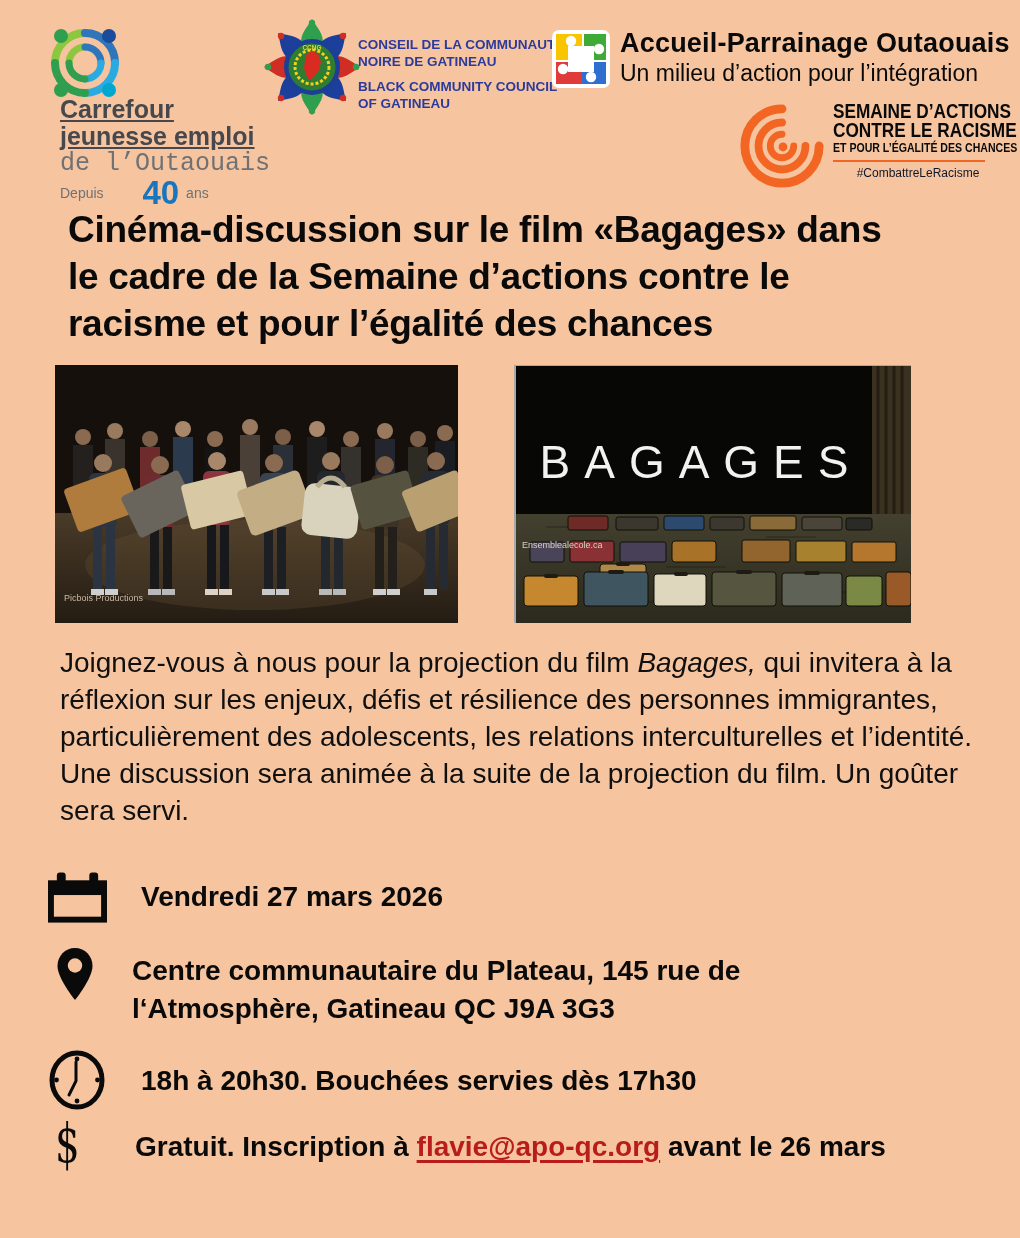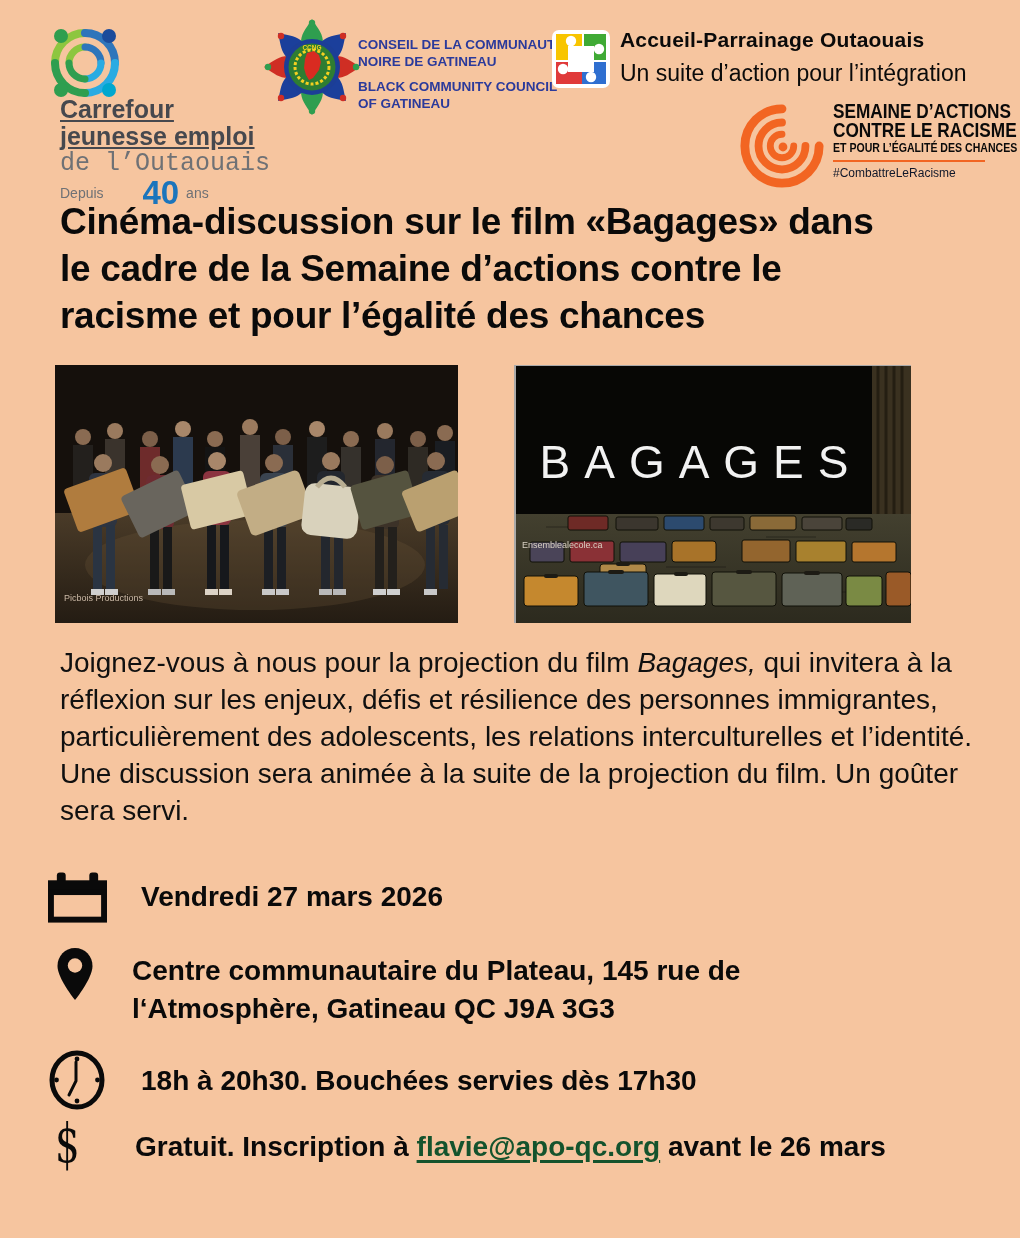--- a/index.html
+++ b/index.html
@@ -16,24 +16,24 @@
   
   .cje-text{left:60px;top:96px;line-height:27px;}
   .cje-bold{font-size:25px;font-weight:bold;color:#46484e;text-decoration:underline;}
   .cje-light{font-size:25px;color:#6f7175;font-family:Liberation Mono, monospace;}
   .cje-tagline{font-size:14px;color:#6f7175;margin-top:2px;}
   .cje-tagline .num{font-size:33px;font-weight:bold;color:#1b75bc;vertical-align:-6px;padding:0 3px;margin-left:32px;}
 
   .ccng-text{left:358px;top:36px;color:#2b3a9b;font-weight:bold;font-size:13.5px;line-height:17px;}
   .ccng-gap{height:8px;}
 
-  .apo-title{left:620px;top:28px;font-size:21px;font-weight:bold;letter-spacing:.2px;}
+  .apo-title{left:620px;top:28px;font-size:27px;font-weight:bold;letter-spacing:.2px;}
   .apo-sub{left:620px;top:60px;font-size:23px;}
 
-  .sacr-text{left:833px;top:101px;width:170px;}
+  .sacr-text{left:833px;top:101px;width:170px;text-align:center;}
   .sacr-l1{font-size:21px;font-weight:800;line-height:19px;transform:scaleX(.82);transform-origin:left top;white-space:nowrap;}
   .sacr-l3{font-size:12px;font-weight:bold;margin-top:2px;transform:scaleX(.88);transform-origin:left top;white-space:nowrap;}
   .sacr-rule{height:2px;background:#f26522;width:152px;margin:5px 0 4px 0;}
   .sacr-tag{font-size:12px;color:#0f172a;}
 
   
   .main-title{left:60px;top:198px;width:920px;font-size:37px;font-weight:bold;line-height:47px;letter-spacing:-.3px;}
 
   
   .photo{display:block;}
@@ -43,21 +43,21 @@
   
   .desc{left:60px;top:644px;width:918px;font-size:28px;line-height:37px;color:#101010;}
   .desc .it{font-style:italic;}
 
   
   .detail-text{font-size:28px;font-weight:bold;line-height:38px;}
   .row-date-text{left:141px;top:878px;}
   .row-loc-text{left:132px;top:952px;width:700px;}
   .row-time-text{left:141px;top:1062px;}
   .row-cost-text{left:135px;top:1128px;}
-  .email-link{text-decoration:underline;text-underline-offset:4px;text-decoration-thickness:2.5px;color:#14532d;}
+  .email-link{text-decoration:underline;text-underline-offset:4px;text-decoration-thickness:2.5px;color:#b91c1c;}
   .dollar-glyph{left:55px;top:1112px;font-family:"DejaVu Serif", serif;font-size:54px;font-weight:400;transform:scaleX(.72);transform-origin:left top;}
 </style>
 </head>
 <body>
 
 <svg class="abs" style="left:45px;top:23px" width="80" height="80" viewBox="0 0 80 80">
   <g fill="none" stroke-linecap="round">
 
     <path d="M10,40 A30,30 0 0 1 40,10" stroke="#8dc63f" stroke-width="8"></path>
     <path d="M24,40 A16,16 0 0 1 40,24" stroke="#8dc63f" stroke-width="7"></path>
@@ -133,40 +133,40 @@
   <path d="M33,5 h22 v26 h-12 v-14 h-10 Z" fill="#3faa35"></path>
   <path d="M55,33 v22 h-26 v-12 h14 v-10 Z" fill="#2f6fd0"></path>
   <path d="M5,33 h12 v10 h14 v12 h-26 Z" fill="#e03a3a"></path>
   <circle cx="20" cy="12" r="5.2" fill="#ffffff"></circle>
   <circle cx="48" cy="20" r="5.2" fill="#ffffff"></circle>
   <circle cx="40" cy="48" r="5.2" fill="#ffffff"></circle>
   <circle cx="12" cy="40" r="5.2" fill="#ffffff"></circle>
 </svg>
 
 <div class="abs apo-title">Accueil-Parrainage Outaouais</div>
-<div class="abs apo-sub">Un suite d’action pour l’intégration</div>
+<div class="abs apo-sub">Un milieu d’action pour l’intégration</div>
 
 <svg class="abs" style="left:738px;top:102px" width="88" height="88" viewBox="0 0 90 90">
   <g fill="none" stroke="#f26522" stroke-linecap="round">
     <path d="M45,7 A38,38 0 1 0 83,45" stroke-width="9"></path>
     <path d="M45,21 A24,24 0 1 0 69,45" stroke-width="8"></path>
     <path d="M45,33 A12,12 0 1 0 57,45" stroke-width="7"></path>
   </g>
   <circle cx="46" cy="46" r="4.5" fill="#f26522"></circle>
 </svg>
 
 <div class="abs sacr-text">
   <div class="sacr-l1">SEMAINE D’ACTIONS</div>
   <div class="sacr-l1">CONTRE LE RACISME</div>
   <div class="sacr-l3">ET POUR L’ÉGALITÉ DES CHANCES</div>
   <div class="sacr-rule"></div>
   <div class="sacr-tag">#CombattreLeRacisme</div>
 </div>
 
-<h1 class="abs main-title" style="margin:0">
+<h1 class="abs main-title" style="margin:8px">
   <span>Cinéma-discussion sur le film «Bagages» dans</span><br>
   <span>le cadre de la Semaine d’actions contre le</span><br>
   <span>racisme et pour l’égalité des chances</span>
 </h1>
 
 <svg class="abs photo photo-left" width="403" height="258" viewBox="0 0 403 258">
   <defs>
     <linearGradient id="floorL" x1="0" y1="0" x2="0" y2="1">
       <stop offset="0" stop-color="#4a3b28"></stop>
         <stop offset="1" stop-color="#241c13"></stop>

